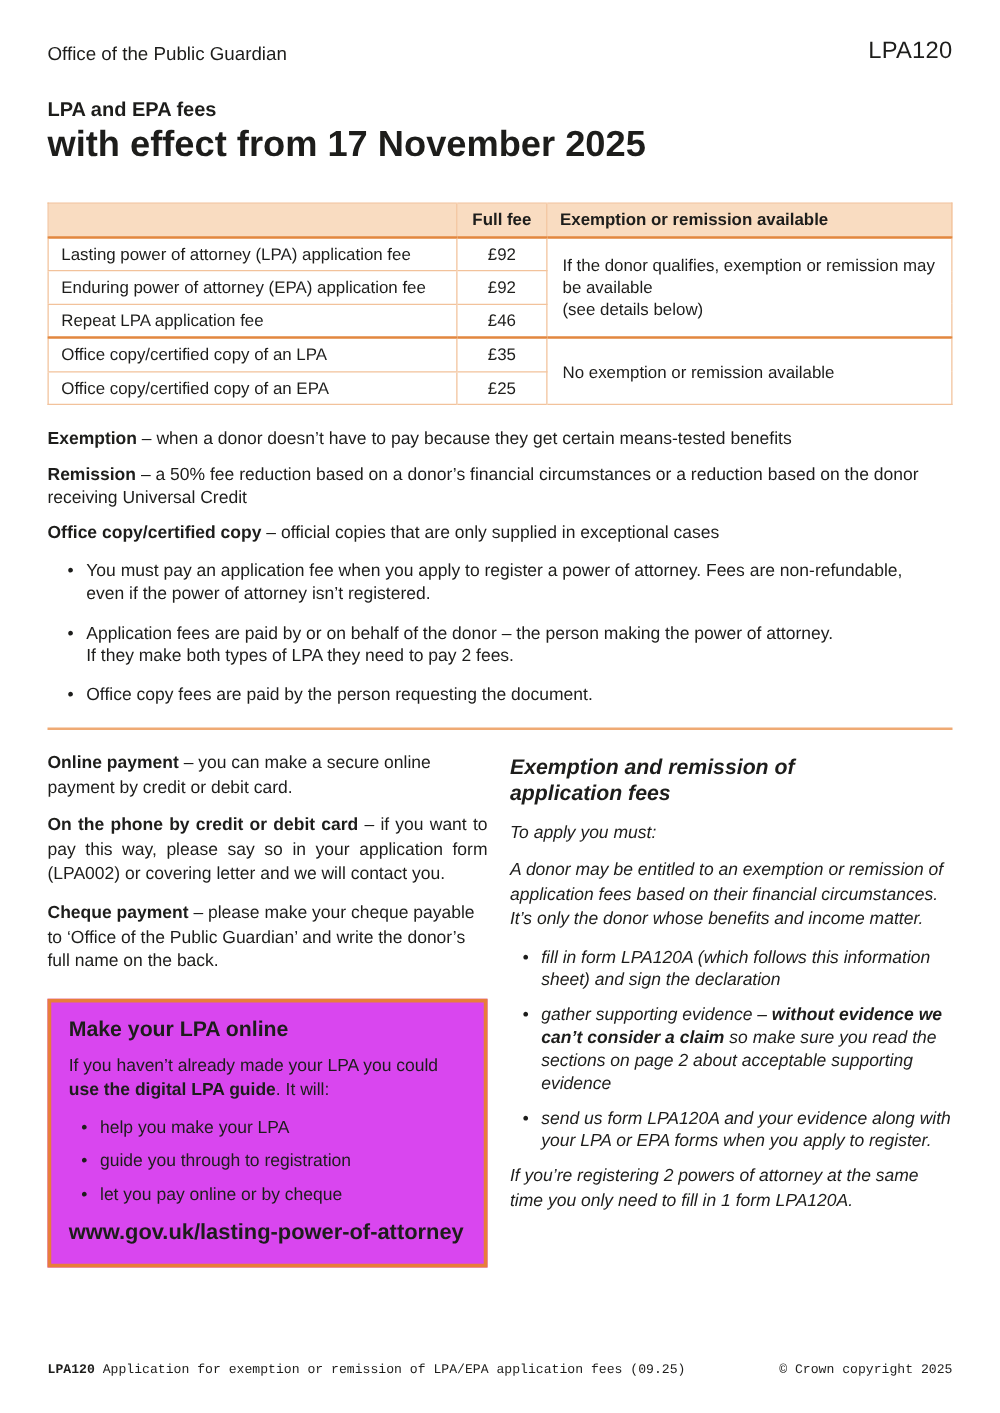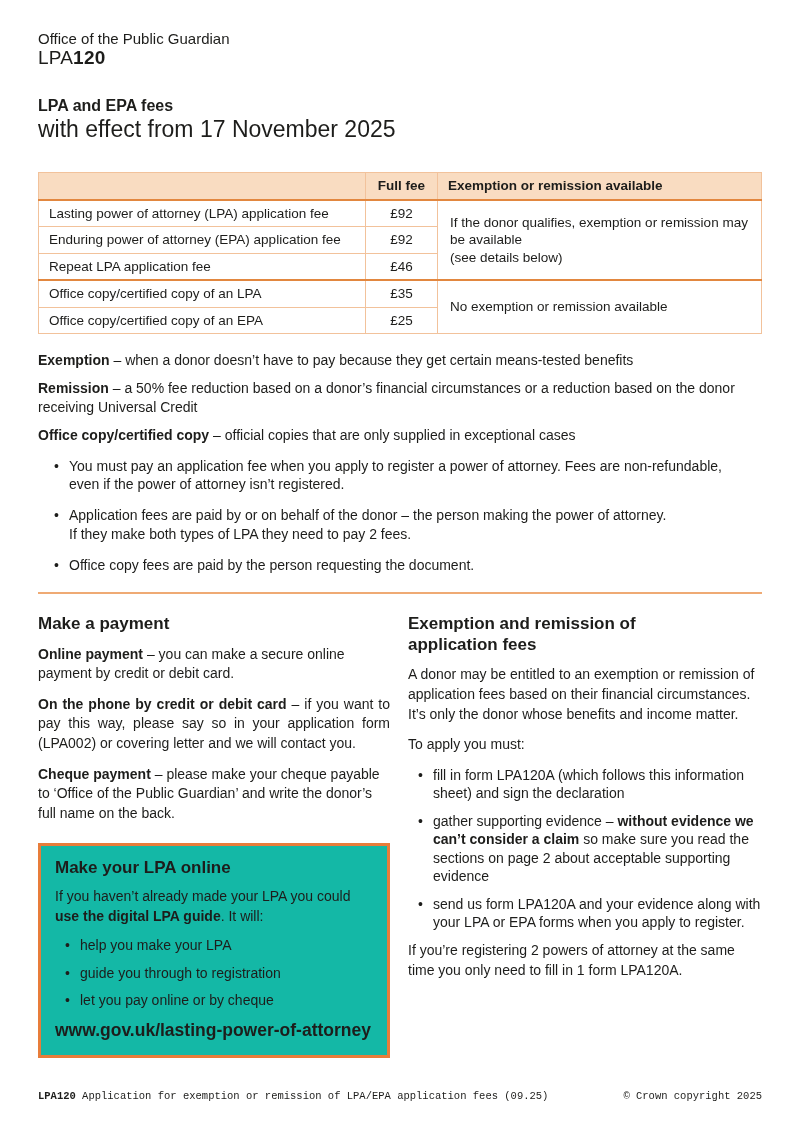--- a/index.html
+++ b/index.html
@@ -8,29 +8,29 @@
     width: 800px; height: 1130px;
     background: #ffffff;
     color: #1d1d1b;
     font-family: "Liberation Sans", sans-serif;
     position: relative;
     overflow: hidden;
   }
   .page { padding: 30px 38px 0 38px; }
 
   
-  .doc-header { display: flex; justify-content: space-between; align-items: flex-start; flex-direction: column; }
+  .doc-header { display: flex; justify-content: space-between; align-items: flex-end; }
   .org-name { font-size: 15px; }
   .form-code { font-size: 19px; letter-spacing: 0.2px; }
-  .form-code .num { font-weight: bold; }
+  .form-code .num { font-weight: normal; }
 
   
   .title-block { margin-top: 28px; }
   .doc-title { font-size: 16px; font-weight: bold; line-height: 1.18; margin: 0; }
-  .doc-subtitle { font-size: 23px; font-weight: normal; line-height: 1.18; }
+  .doc-subtitle { font-size: 29px; font-weight: bold; line-height: 1.18; }
 
   
   table.fees { border-collapse: collapse; width: 100%; margin-top: 29px; font-size: 13.5px; border: 1px solid #f2c29b; }
   table.fees th, table.fees td { padding: 4px 10px; line-height: 1.3; }
   table.fees thead th {
     background: #f9dcc1;
     border-bottom: 2px solid #e2873f;
     font-weight: bold; text-align: left; font-size: 13.5px;
   }
   table.fees .col-fee { width: 72px; text-align: center; }
@@ -49,33 +49,33 @@
   .blist li { display: flex; margin-bottom: 13px; }
   .blist .dot { flex: none; width: 15px; margin-left: 16px; }
 
   
   .hr-divider { border: none; height: 2px; background: #efaa74; margin: 18px 0 16px 0; }
 
   
   .cols { display: flex; gap: 18px; }
   .col { font-size: 14px; line-height: 1.4; }
   .col-left { flex: 0 0 352px; }
-  .col-right { flex: 1; min-width: 0; }
+  .col-right { flex: 1; min-width: 0; font-style: italic; }
   .col h2 { font-size: 17px; font-weight: bold; margin: 4px 0 10px 0; line-height: 1.22; }
   .col p { margin: 0 0 11px 0; }
   .col p.justify { text-align: justify; }
   .col .blist { margin-top: 0; }
   .col .blist .dot { margin-left: 10px; }
   .col .blist li { margin-bottom: 10px; }
 
   
   .lpa-box {
     margin-top: 20px;
     border: 3px solid #e87d3a;
-    background: #14b8a6;
+    background: #d946ef;
     padding: 10px 14px 13px 14px;
   }
   .lpa-box h2 { margin: 2px 0 8px 0; }
   .lpa-box p { margin: 0 0 10px 0; }
   .lpa-box .blist li { margin-bottom: 9px; }
   .lpa-box .box-url { font-size: 17.5px; font-weight: bold; margin-top: 6px; white-space: nowrap; }
 
   
   .doc-footer {
     position: absolute; left: 38px; right: 38px; bottom: 28px;
@@ -153,21 +153,20 @@
       <span class="dot">•</span>
       <span><span>Office copy fees are paid by the person requesting the document.</span></span>
     </li>
   </ul>
 
   <div class="hr-divider"></div>
 
   <div class="cols">
 
     <div class="col col-left">
-      <h2>Make a payment</h2>
       <p><b>Online payment</b><span> – you can make a secure online payment by credit or debit card.</span></p>
       <p class="justify"><b>On the phone by credit or debit card</b><span> – if you want to pay this way, please say so in your application form (LPA002) or covering letter and we will contact you.</span></p>
       <p><b>Cheque payment</b><span> – please make your cheque payable to ‘Office of the Public Guardian’ and write the donor’s full name on the back.</span></p>
 
       <div class="lpa-box">
         <h2>Make your LPA online</h2>
         <p><span>If you haven’t already made your LPA you could </span><b>use the digital LPA guide</b><span>. It will:</span></p>
         <ul class="blist">
           <li>
               <span class="dot">•</span>
@@ -181,22 +180,22 @@
               <span class="dot">•</span>
               <span>let you pay online or by cheque</span>
             </li>
         </ul>
         <div class="box-url">www.gov.uk/lasting-power-of-attorney</div>
       </div>
     </div>
 
     <div class="col col-right">
       <h2><span>Exemption and remission of</span><br><span>application fees</span></h2>
+      <p>To apply you must:</p>
       <p>A donor may be entitled to an exemption or remission of application fees based on their financial circumstances. It’s only the donor whose benefits and income matter.</p>
-      <p>To apply you must:</p>
       <ul class="blist">
         <li>
             <span class="dot">•</span>
             <span><span>fill in form LPA120A (which follows this information sheet) and sign the declaration</span></span>
           </li>
         <li>
             <span class="dot">•</span>
             <span><span>gather supporting evidence – </span><b>without evidence we can’t consider a claim</b><span> so make sure you read the sections on page 2 about acceptable supporting evidence</span></span>
           </li>
         <li>

